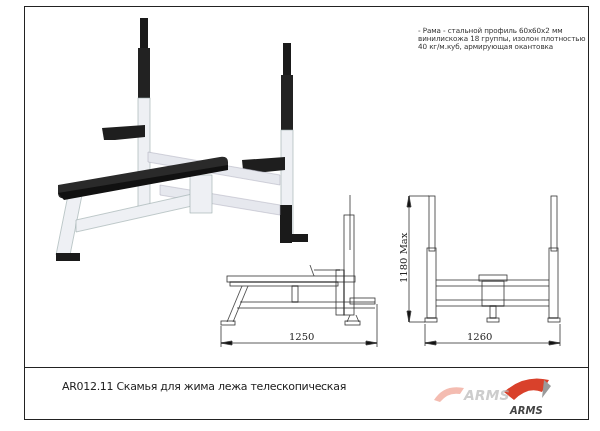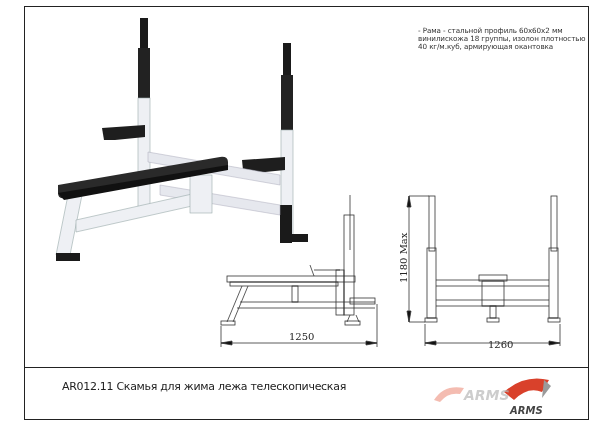--- a/index.html
+++ b/index.html
@@ -112,21 +112,21 @@
   <line x1="24" y1="16" x2="24" y2="142"></line>
   <polygon points="24,16 22,27 26,27" fill="#111"></polygon>
   <polygon points="24,142 22,131 26,131" fill="#111"></polygon>
 
   <line x1="40" y1="144" x2="40" y2="166"></line>
   <line x1="175" y1="144" x2="175" y2="166"></line>
   <line x1="40" y1="163" x2="175" y2="163"></line>
   <polygon points="40,163 51,161 51,165" fill="#111"></polygon>
   <polygon points="175,163 164,161 164,165" fill="#111"></polygon>
 </svg>
-<div class="dim" style="left:488px;top:331px;margin-top:8px;">1260</div>
+<div class="dim" style="left:467px;top:331px;">1260</div>
 <div class="dim" style="left:398px;top:283px;transform:rotate(-90deg);transform-origin:left top;white-space:nowrap;">1180 Max</div>
 
 <div class="title">AR012.11 Скамья для жима лежа телескопическая</div>
 
 <div class="logo">
   <svg width="130" height="48" viewBox="0 0 130 48">
     <path d="M10 30 Q20 14 40 18 L36 24 Q24 22 16 32 Z" fill="#f0a090" opacity="0.7"></path>
     <path d="M80 22 Q100 4 125 10 L118 22 Q104 16 90 30 Z" fill="#d9412b"></path>
     <path d="M120 10 L127 16 L118 28 Z" fill="#9a9a9a"></path>
     <text x="40" y="30" font-family="DejaVu Sans, sans-serif" font-style="italic" font-weight="bold" font-size="14" fill="#b8b8b8" opacity="0.7">ARMS</text>

